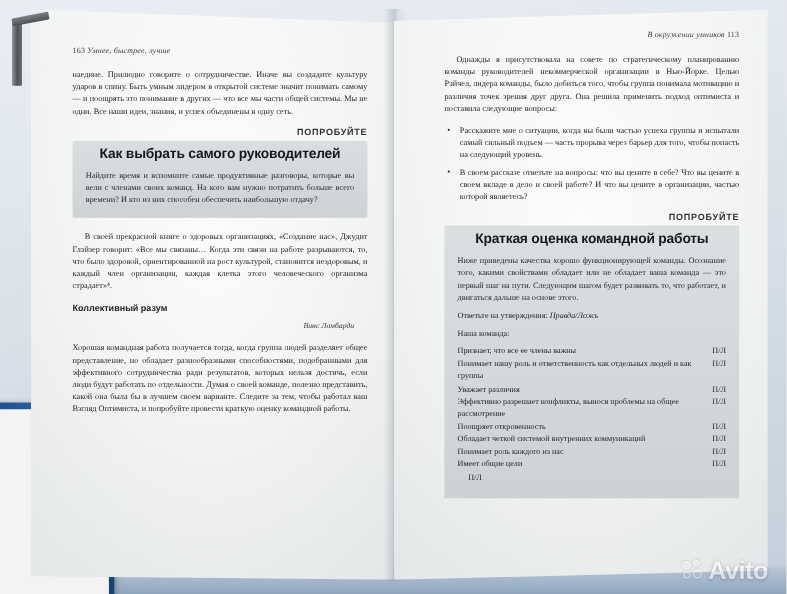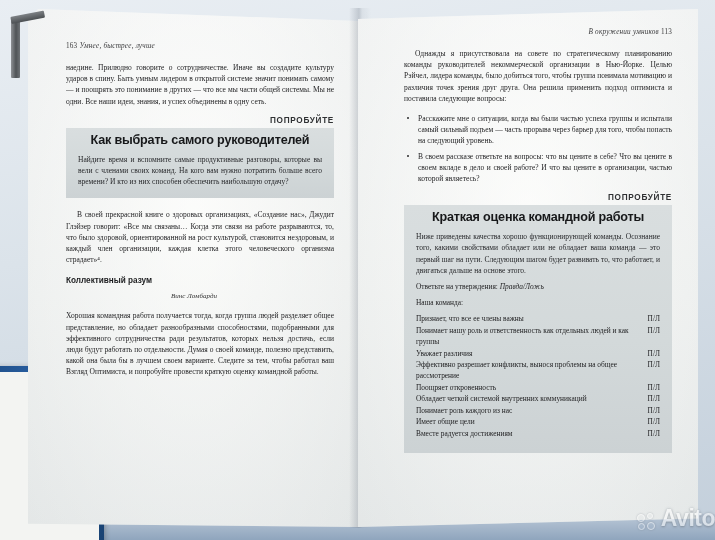--- a/index.html
+++ b/index.html
@@ -150,21 +150,21 @@
   .pullquote {
     margin: 2px 0 4px 78px;
     font-style: italic;
     font-size: 7.1px;
     line-height: 10.4px;
     text-align: justify;
     color: #2c2c2e;
   }
   .pullquote-attr {
     margin: 4px 0 10px 0;
-    text-align: center;
+    text-align: right;
     font-style: italic;
     font-size: 7px;
     color: #333;
     padding-right: 12px;
   }
   .subhead {
     font-family: "Liberation Sans", sans-serif;
     font-weight: 600;
     font-size: 8.2px;
     color: #1d1e20;
@@ -210,23 +210,23 @@
   .check-row .mark {
     font-size: 7.4px;
     white-space: nowrap;
     width: 22px;
     text-align: right;
     font-family: Liberation Serif, serif;
   }
   
   .watermark {
     position: absolute;
-    right: 0; bottom: 8px;
+    right: 17px; bottom: 8px;
     display: flex;
-    align-items: flex-end;
+    align-items: center;
     gap: 3px;
     opacity: .55;
     pointer-events: none;
   }
   .wm-text {
     font-family: "Liberation Sans", sans-serif;
     font-weight: 700;
     font-size: 23px;
     color: #ffffff;
     text-shadow: 0 0 3px rgba(120,130,140,.9), 0 1px 2px rgba(90,100,110,.8);
@@ -350,21 +350,20 @@
       </div>
       <div class="check-row">
         <span class="label">Понимает роль каждого из нас</span>
         <span class="mark">П/Л</span>
       </div>
       <div class="check-row">
         <span class="label">Имеет общие цели</span>
         <span class="mark">П/Л</span>
       </div>
       <div class="check-row">
-        <span class="label">Вместе радуется достижениям</span>
         <span class="mark">П/Л</span>
       </div>
     </div>
   </div>
 
   <div class="watermark">
     <div class="wm-mark">
       <i></i>
         <i></i>
         <i></i>

